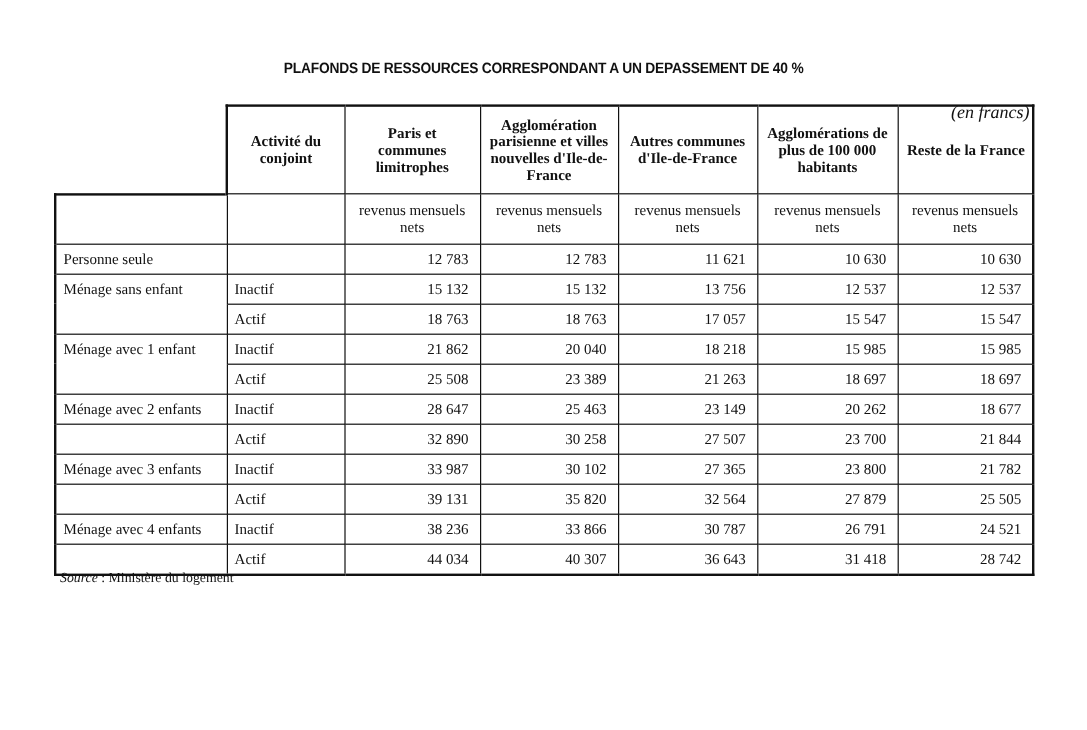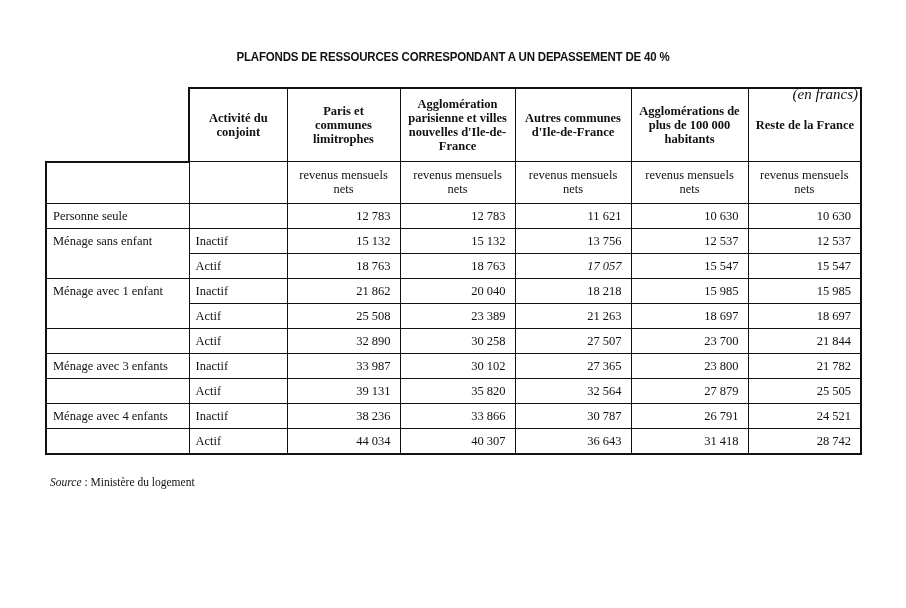--- a/index.html
+++ b/index.html
@@ -73,41 +73,50 @@
         <td class="num">15 132</td>
         <td class="num">13 756</td>
         <td class="num">12 537</td>
         <td class="num lastc">12 537</td>
       </tr>
       <tr>
         <td class="lbl first" style="border-top: none;"></td>
         <td class="lbl" style="border-top: 1.3px dashed rgb(17, 17, 17);">Actif</td>
         <td class="num" style="border-top: 1.3px dashed rgb(17, 17, 17);">18 763</td>
         <td class="num" style="border-top: 1.3px dashed rgb(17, 17, 17);">18 763</td>
-        <td class="num" style="border-top: 1.3px dashed rgb(17, 17, 17); font-style: italic;">17 057</td>
+        <td class="num" style="border-top: 1.3px dashed rgb(17, 17, 17);">17 057</td>
         <td class="num" style="border-top: 1.3px dashed rgb(17, 17, 17);">15 547</td>
         <td class="num lastc" style="border-top: 1.3px dashed rgb(17, 17, 17);">15 547</td>
       </tr>
       <tr>
         <td class="lbl first" style="border-bottom: none;">Ménage avec 1 enfant</td>
         <td class="lbl">Inactif</td>
         <td class="num">21 862</td>
         <td class="num">20 040</td>
         <td class="num">18 218</td>
         <td class="num">15 985</td>
         <td class="num lastc">15 985</td>
       </tr>
       <tr>
         <td class="lbl first" style="border-top: none;"></td>
         <td class="lbl" style="border-top: 1.3px dashed rgb(17, 17, 17);">Actif</td>
         <td class="num" style="border-top: 1.3px dashed rgb(17, 17, 17);">25 508</td>
         <td class="num" style="border-top: 1.3px dashed rgb(17, 17, 17);">23 389</td>
         <td class="num" style="border-top: 1.3px dashed rgb(17, 17, 17);">21 263</td>
         <td class="num" style="border-top: 1.3px dashed rgb(17, 17, 17);">18 697</td>
         <td class="num lastc" style="border-top: 1.3px dashed rgb(17, 17, 17);">18 697</td>
+      </tr>
+      <tr>
+        <td class="lbl first">Ménage avec 2 enfants</td>
+        <td class="lbl">Inactif</td>
+        <td class="num">28 647</td>
+        <td class="num">25 463</td>
+        <td class="num">23 149</td>
+        <td class="num">20 262</td>
+        <td class="num lastc">18 677</td>
       </tr>
       <tr>
         <td class="lbl first"></td>
         <td class="lbl" style="border-top: 1.3px dashed rgb(17, 17, 17);">Actif</td>
         <td class="num" style="border-top: 1.3px dashed rgb(17, 17, 17);">32 890</td>
         <td class="num" style="border-top: 1.3px dashed rgb(17, 17, 17);">30 258</td>
         <td class="num" style="border-top: 1.3px dashed rgb(17, 17, 17);">27 507</td>
         <td class="num" style="border-top: 1.3px dashed rgb(17, 17, 17);">23 700</td>
         <td class="num lastc" style="border-top: 1.3px dashed rgb(17, 17, 17);">21 844</td>
       </tr>

